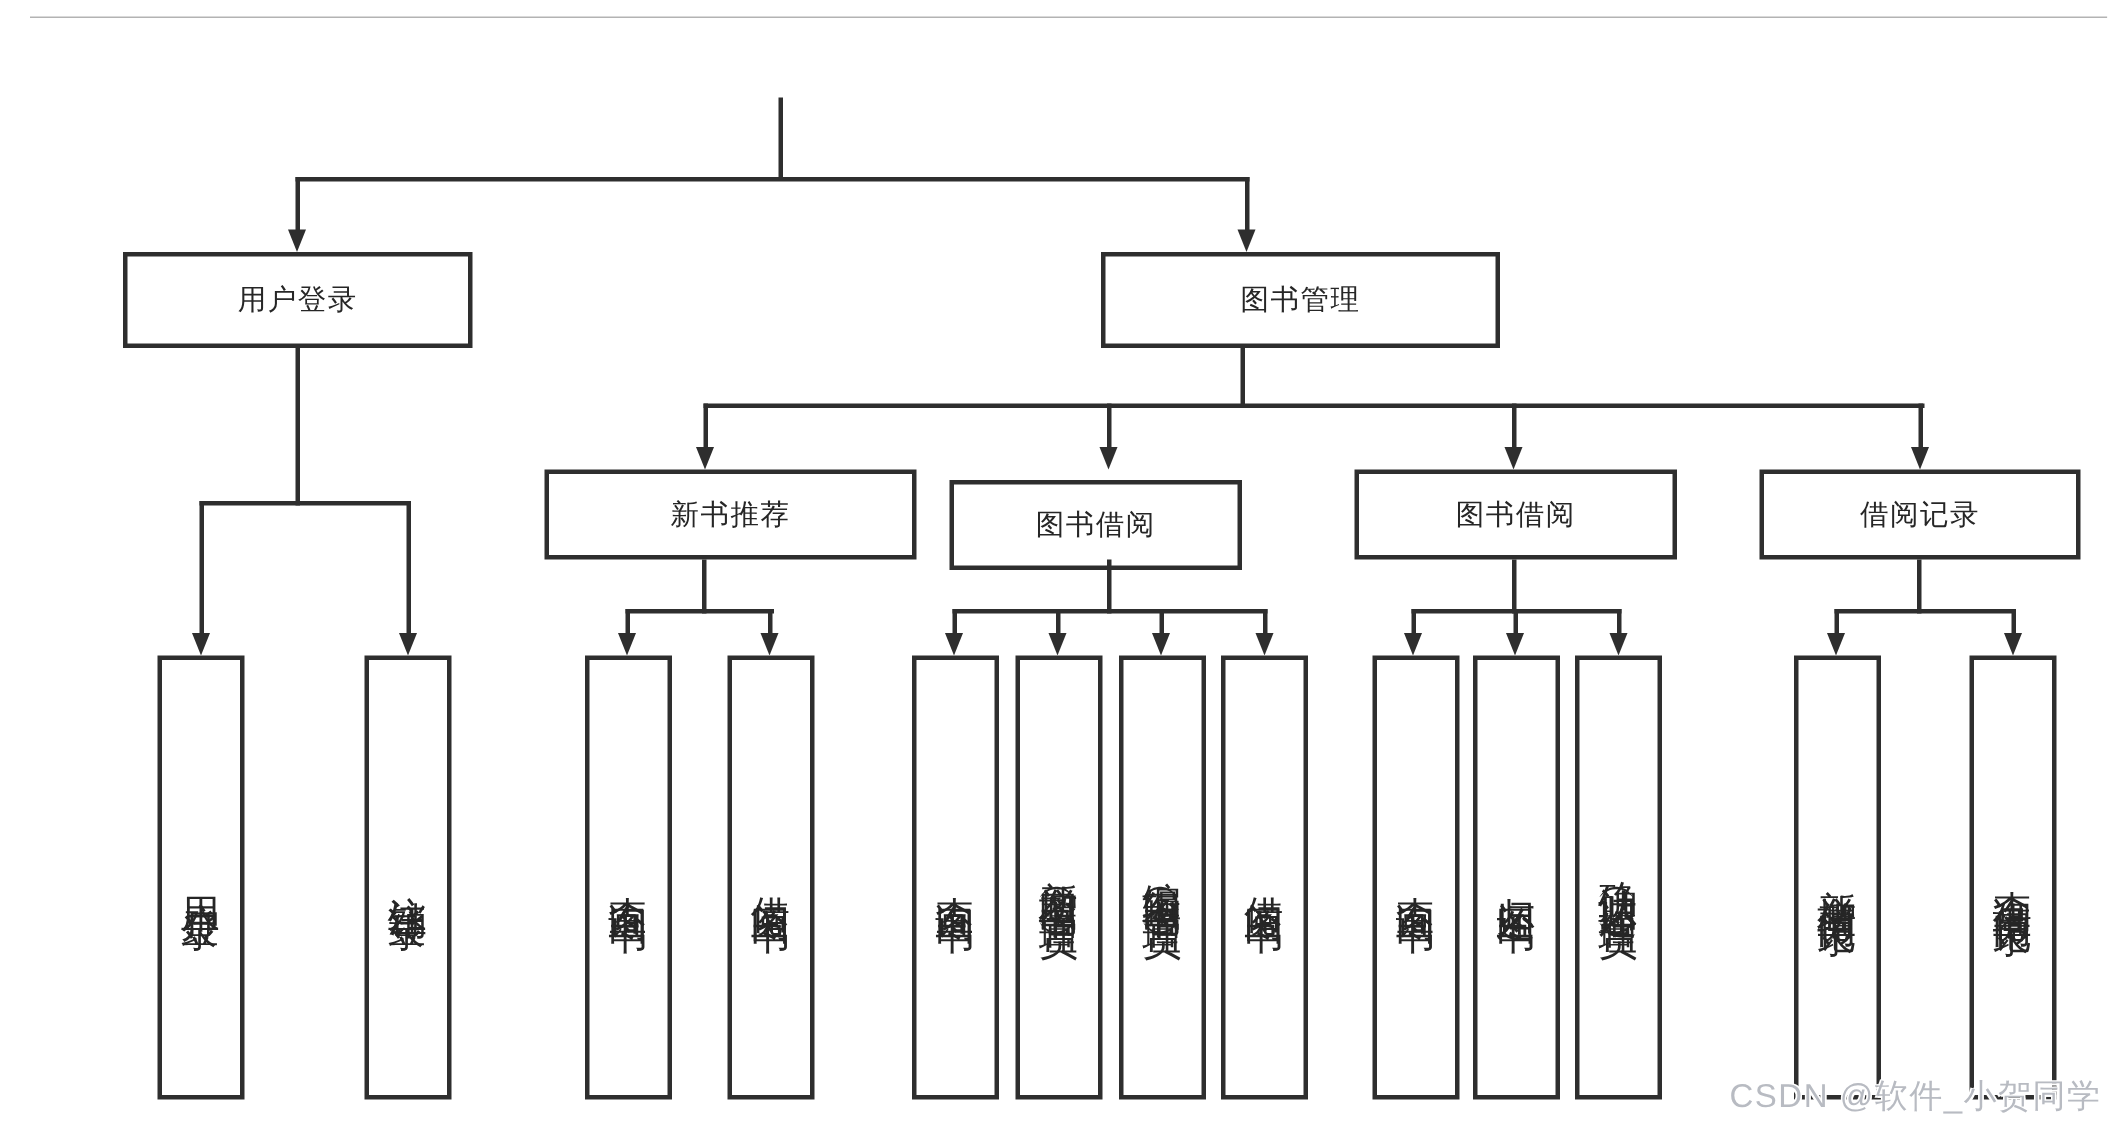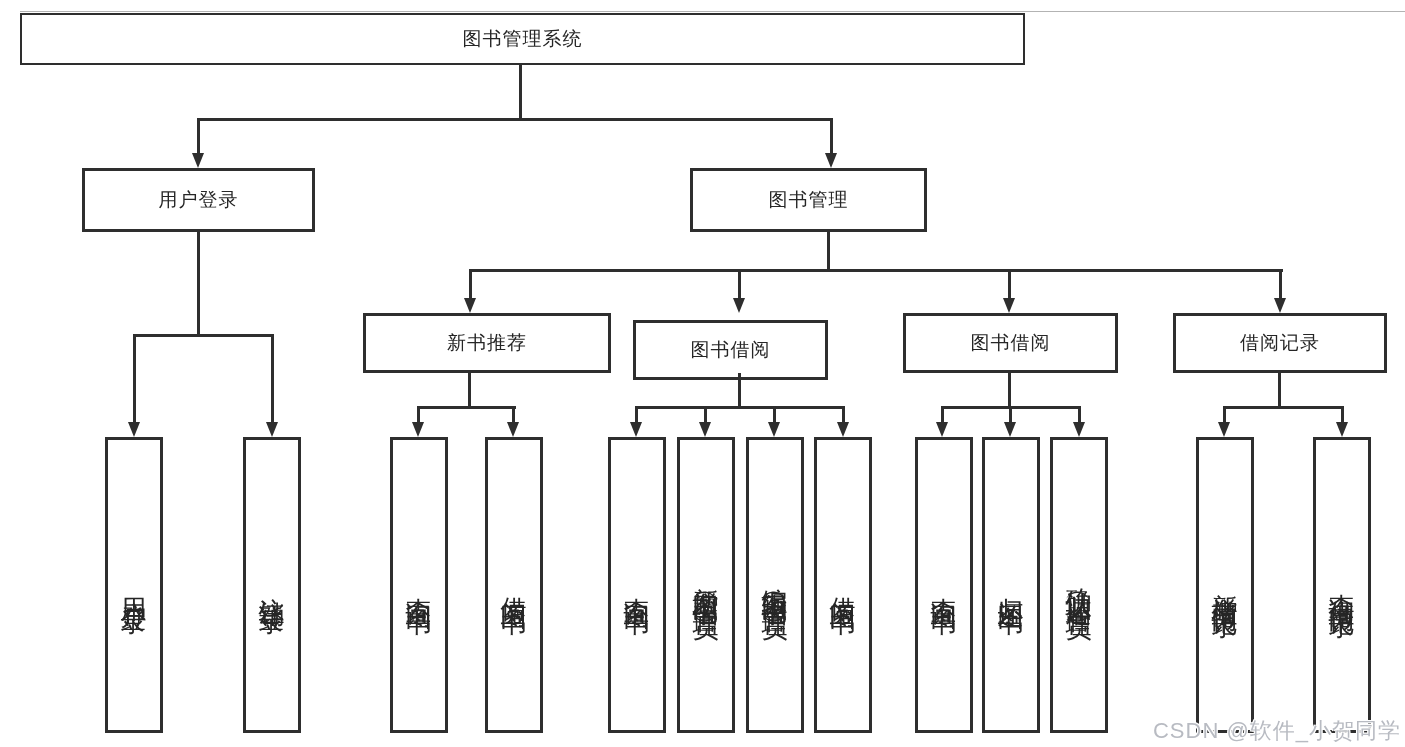--- a/index.html
+++ b/index.html
@@ -60,35 +60,32 @@
     white-space:nowrap;
   }
 </style>
 </head>
 <body>
 
 <div id="canvas">
 
   <div class="topline"></div>
 
-  <div class="node root" style="left:20px;top:13px;width:1005px;height:52px">
-    <span>图书管理系统</span>
-  </div>
 
   <div class="v" style="left:519px;top:65px;height:55px"></div>
   <div class="h" style="left:197px;top:118px;width:636px"></div>
   <div class="v" style="left:197px;top:118px;height:36px"></div>
   <div class="arr" style="left:192px;top:153px"></div>
   <div class="v" style="left:830px;top:118px;height:36px"></div>
   <div class="arr" style="left:825px;top:153px"></div>
 
   <div class="node" style="left:82px;top:168px;width:233px;height:64px">
     <span>用户登录</span>
   </div>
-  <div class="node" style="left:690px;top:168px;width:237px;height:64px">
+  <div class="node" style="left:734px;top:168px;width:266px;height:64px">
     <span>图书管理</span>
   </div>
 
   <div class="v" style="left:197px;top:232px;height:105px"></div>
   <div class="h" style="left:133px;top:334px;width:141px"></div>
   <div class="v" style="left:133px;top:334px;height:90px"></div>
   <div class="arr" style="left:128px;top:422px"></div>
   <div class="v" style="left:271px;top:334px;height:90px"></div>
   <div class="arr" style="left:266px;top:422px"></div>
 

